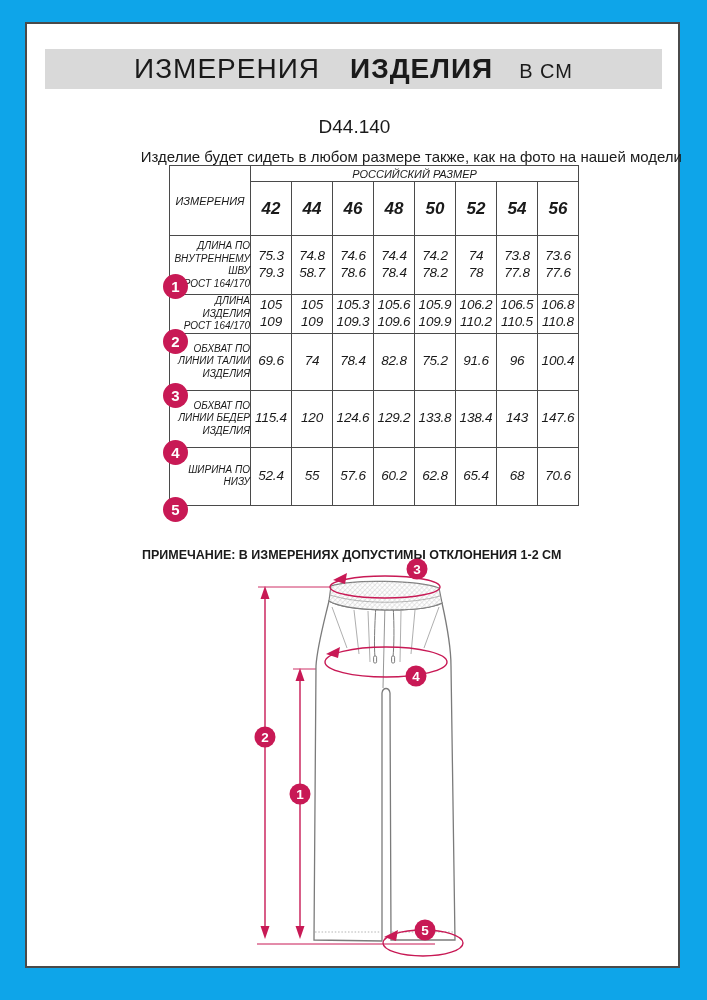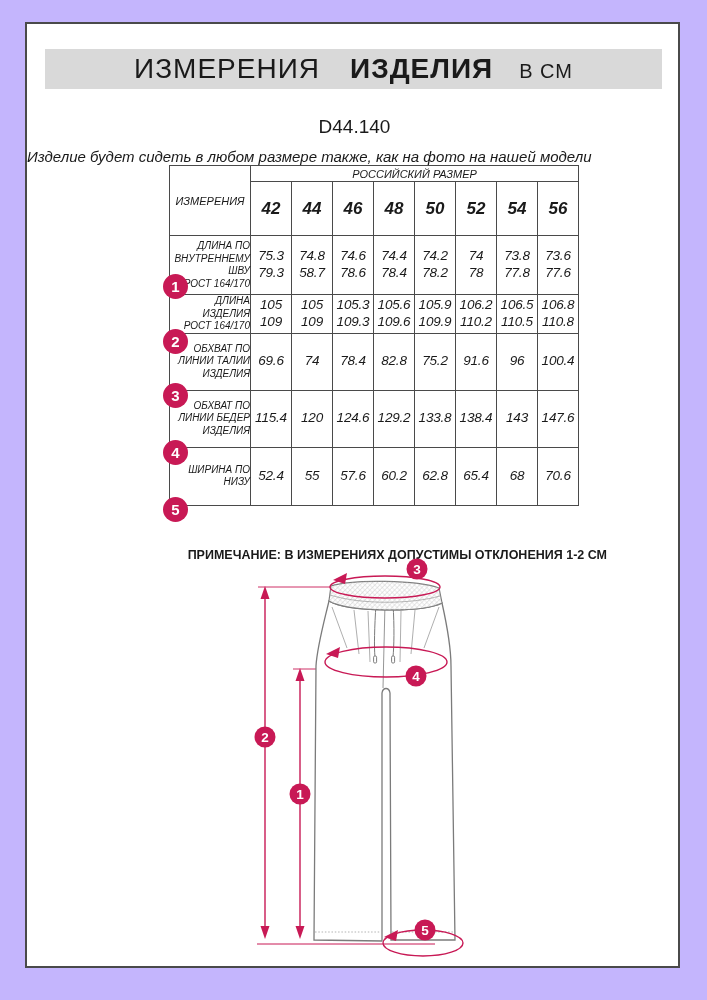--- a/index.html
+++ b/index.html
@@ -1,35 +1,35 @@
 <!DOCTYPE html>
 <html><head>
 <meta charset="utf-8">
 <style>
   html,body{margin:0;padding:0;background:#fff;}
   body{font-family:"Liberation Sans", sans-serif; color:#1a1a1a;}
-  #page{position:relative;width:707px;height:1000px;background:#c4b5fd;overflow:hidden;}
+  #page{position:relative;width:707px;height:1000px;background:#0ea5e9;overflow:hidden;}
   #frame{position:absolute;left:25px;top:22px;width:655px;height:946px;border:2px solid #4a4a4a;box-sizing:border-box;background:#fff;}
   #titlebar{position:absolute;left:18px;top:25px;width:617px;height:40px;background:#d9d9d9;
             display:flex;align-items:baseline;justify-content:center;line-height:40px;white-space:nowrap;}
   .t-main{font-size:28px;letter-spacing:1px;}
   .t-bold{font-size:28px;font-weight:bold;letter-spacing:1px;margin-left:30px;}
   .t-unit{font-size:20px;margin-left:26px;letter-spacing:1px;}
   #article{position:absolute;left:0;top:92px;width:655px;text-align:center;font-size:19px;}
-  #fitnote{position:absolute;left:0;top:124px;width:655px;text-align:left;font-size:15px;font-style:italic;}
+  #fitnote{position:absolute;left:0;top:124px;width:655px;text-align:right;font-size:15px;}
   #sizetable{position:absolute;left:142px;top:141px;border-collapse:collapse;table-layout:fixed;}
   #sizetable th,#sizetable td{border:1px solid #4a4a4a;padding:0;text-align:center;vertical-align:middle;box-sizing:border-box;font-style:italic;}
   #sizetable .measure-head{font-size:11px;font-weight:normal;}
   #sizetable .sys-head{font-size:11px;font-weight:normal;height:16px;}
   #sizetable .size-head{font-size:17px;font-weight:bold;height:54px;}
   #sizetable td.lab{font-size:10px;white-space:pre-line;line-height:1.25;text-align:right;}
   #sizetable td.val{font-size:13.5px;white-space:pre-line;line-height:1.25;letter-spacing:-0.2px;margin-left:21px;}
   .badge{position:absolute;width:25px;height:25px;border-radius:50%;background:#c81955;color:#fff;
          font-size:15px;font-weight:bold;text-align:center;line-height:25px;}
-  #note{position:absolute;left:115px;top:524px;width:465px;text-align:right;font-size:12.5px;font-weight:bold;}
+  #note{position:absolute;left:115px;top:524px;width:465px;text-align:left;font-size:12.5px;font-weight:bold;}
   #diagram{position:absolute;left:205px;top:531px;}
 </style>
 </head>
 <body>
 
 <div id="page">
   <div id="frame">
 
     <div id="titlebar">
       <span class="t-main">ИЗМЕРЕНИЯ</span>

